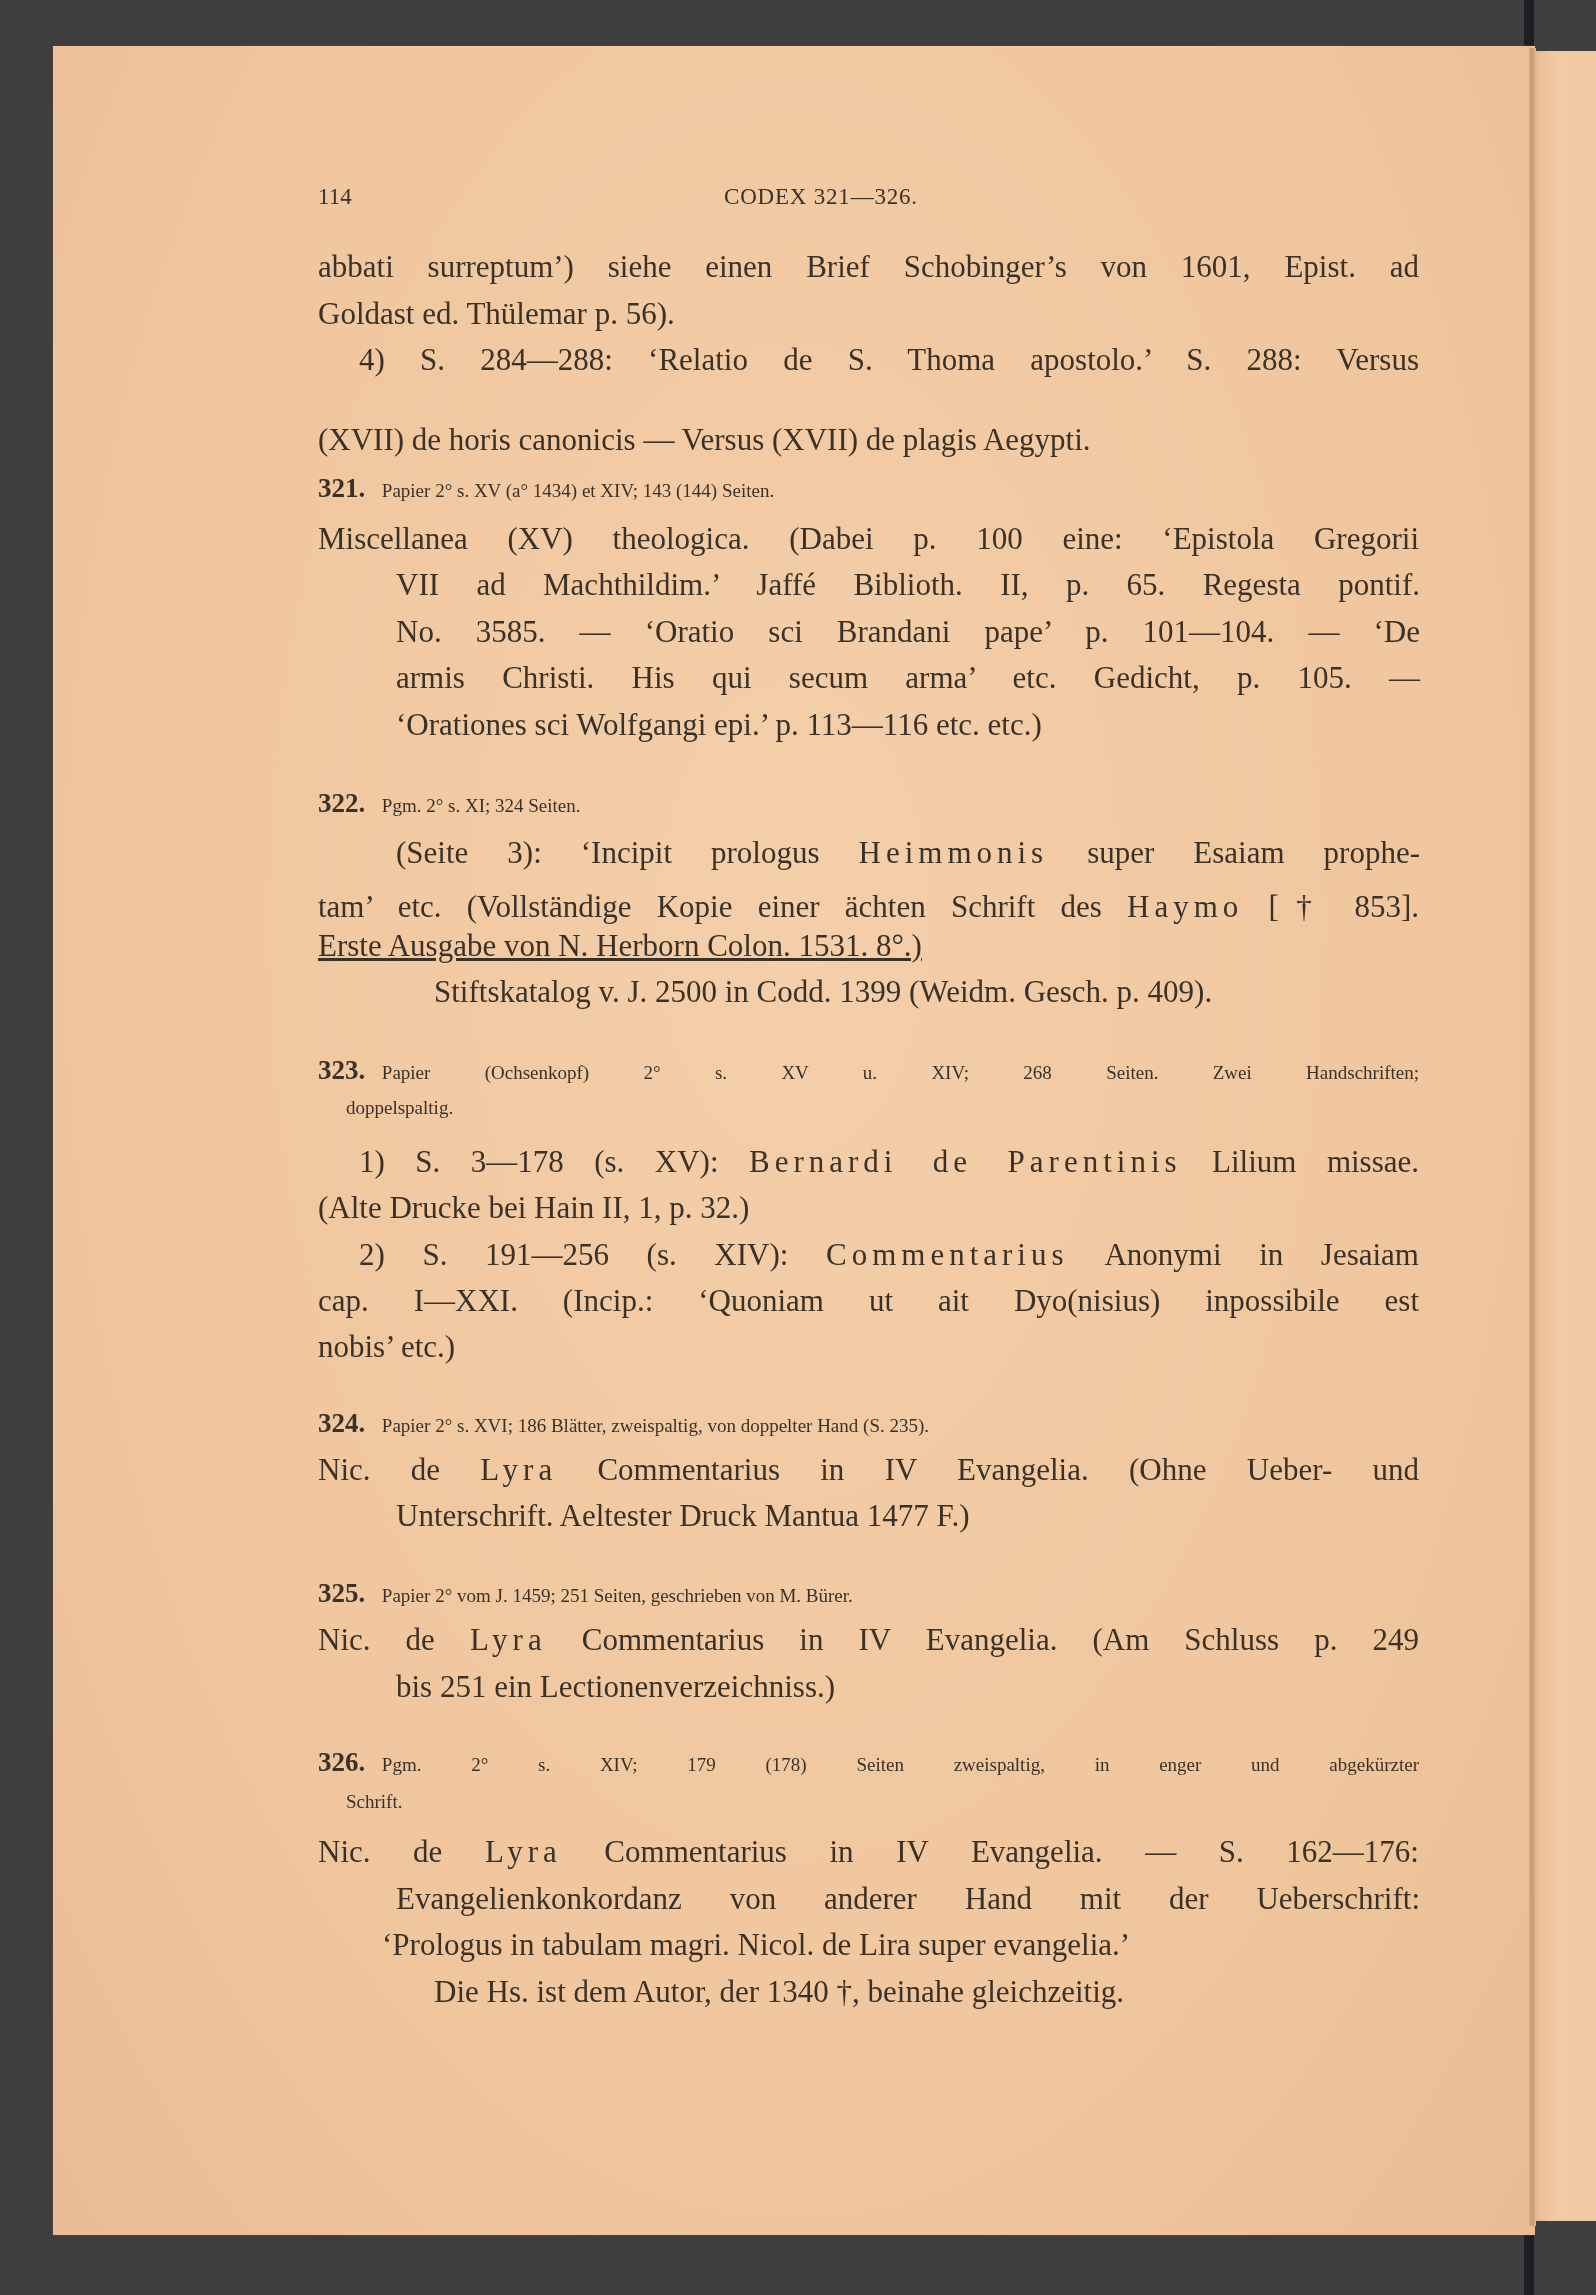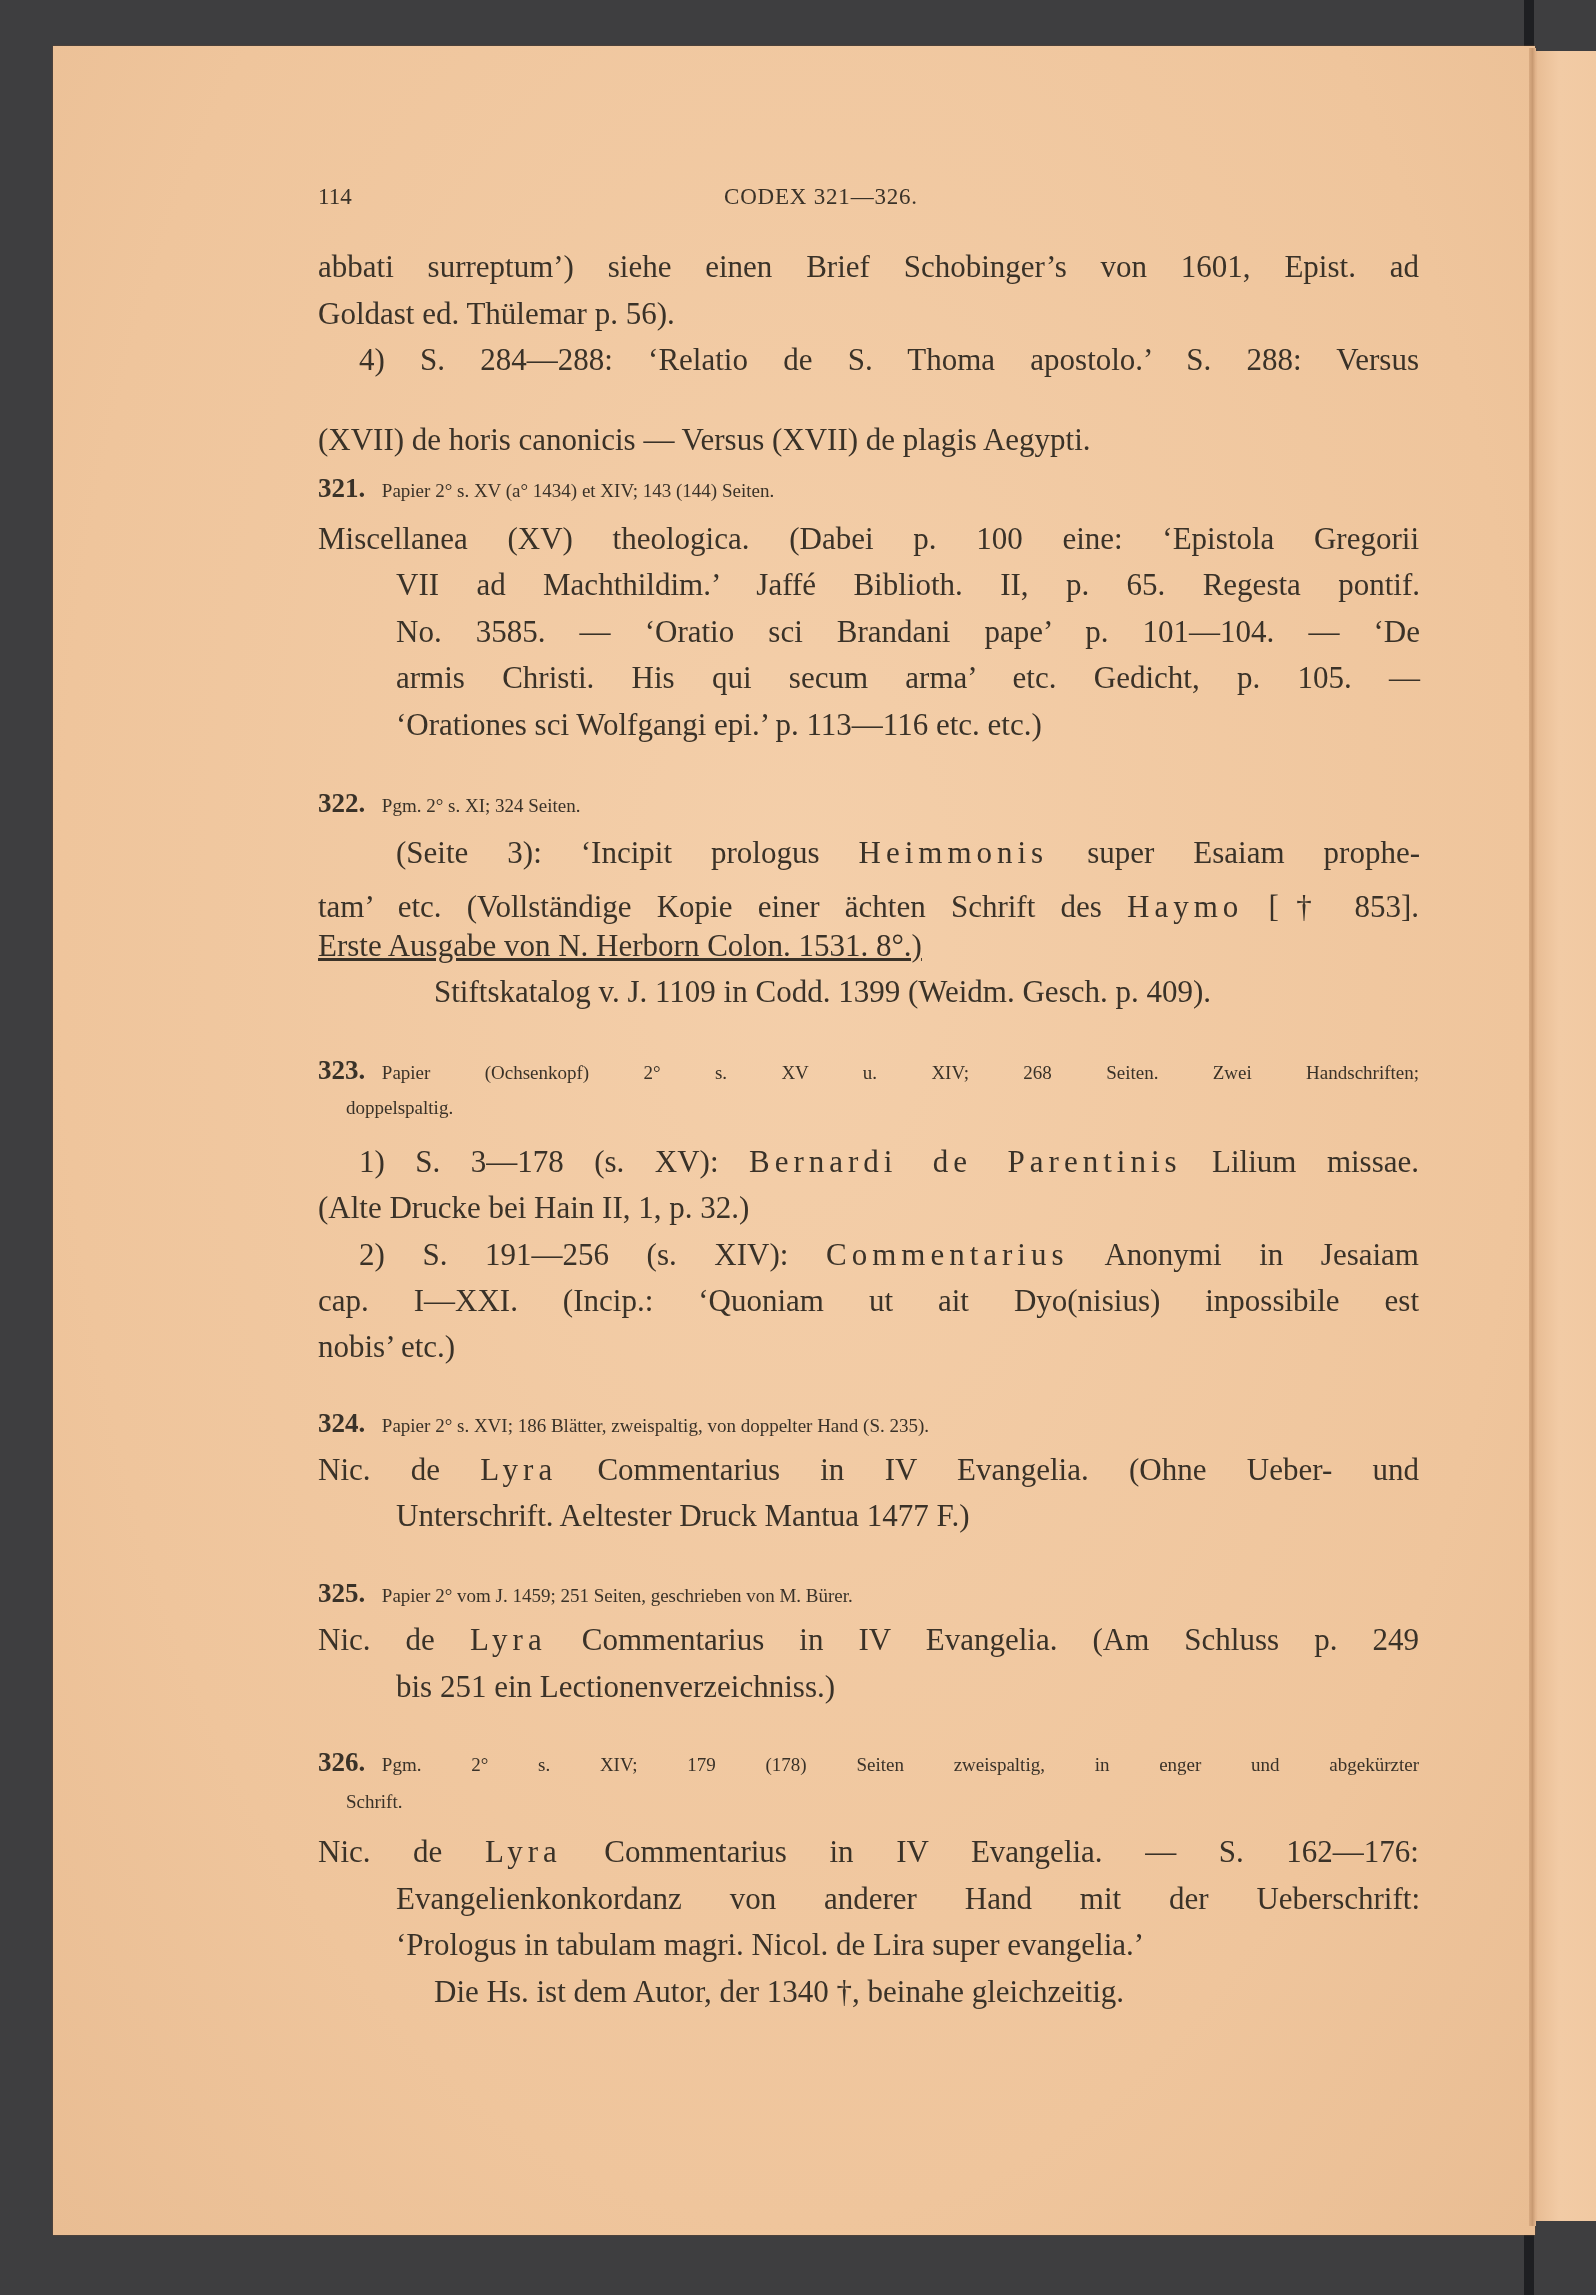--- a/index.html
+++ b/index.html
@@ -76,21 +76,21 @@
   <div class="line just" style="top:613px;left:78px;width:1024px;">No. 3585. — ‘Oratio sci Brandani pape’ p. 101—104. — ‘De</div>
   <div class="line just" style="top:659px;left:78px;width:1024px;">armis Christi. His qui secum arma’ etc. Gedicht, p. 105. —</div>
   <div class="line" style="top:706px;left:78px;">‘Orationes sci Wolfgangi epi.’ p. 113—116 etc. etc.)</div>
 
   <div class="line" style="top:783px;left:0;">
     <span class="num">322.</span><span class="small">Pgm. 2° s. XI; 324 Seiten.</span>
   </div>
   <div class="line just" style="top:834px;left:78px;width:1024px;"><span>(Seite 3): ‘Incipit prologus </span><span class="spaced">Heimmonis</span><span> super Esaiam prophe-</span></div>
   <div class="line just" style="top:888px;left:0;width:1101px;"><span>tam’ etc. (Vollständige Kopie einer ächten Schrift des </span><span class="spaced">Haymo</span><span> [† 853].</span></div>
   <div class="line" style="top:927px;left:0;text-decoration:underline;">Erste Ausgabe von N. Herborn Colon. 1531. 8°.)</div>
-  <div class="line" style="top:973px;left:116px;">Stiftskatalog v. J. 1109 in Codd. 1399 (Weidm. Gesch. p. 409).</div>
+  <div class="line" style="top:973px;left:116px;">Stiftskatalog v. J. 2500 in Codd. 1399 (Weidm. Gesch. p. 409).</div>
 
   <div class="line just" style="top:1050px;left:0;width:1101px;">
     <span class="num">323.</span><span class="small">Papier (Ochsenkopf) 2° s. XV u. XIV; 268 Seiten. Zwei Handschriften;</span>
   </div>
   <div class="line small" style="top:1089px;left:28px;">doppelspaltig.</div>
   <div class="line just" style="top:1143px;left:41px;width:1060px;"><span>1) S. 3—178 (s. XV): </span><span class="spaced">Bernardi de Parentinis</span><span> Lilium missae.</span></div>
   <div class="line" style="top:1189px;left:0;">(Alte Drucke bei Hain II, 1, p. 32.)</div>
   <div class="line just" style="top:1236px;left:41px;width:1060px;"><span>2) S. 191—256 (s. XIV): </span><span class="spaced">Commentarius</span><span> Anonymi in Jesaiam</span></div>
   <div class="line just" style="top:1282px;left:0;width:1101px;">cap. I—XXI. (Incip.: ‘Quoniam ut ait Dyo(nisius) inpossibile est</div>
   <div class="line" style="top:1328px;left:0;">nobis’ etc.)</div>
@@ -106,17 +106,17 @@
   </div>
   <div class="line just" style="top:1621px;left:0;width:1101px;"><span>Nic. de </span><span class="spaced">Lyra</span><span> Commentarius in IV Evangelia. (Am Schluss p. 249</span></div>
   <div class="line" style="top:1668px;left:78px;">bis 251 ein Lectionenverzeichniss.)</div>
 
   <div class="line just" style="top:1742px;left:0;width:1101px;">
     <span class="num">326.</span><span class="small">Pgm. 2° s. XIV; 179 (178) Seiten zweispaltig, in enger und abgekürzter</span>
   </div>
   <div class="line small" style="top:1783px;left:28px;">Schrift.</div>
   <div class="line just" style="top:1833px;left:0;width:1101px;"><span>Nic. de </span><span class="spaced">Lyra</span><span> Commentarius in IV Evangelia. — S. 162—176:</span></div>
   <div class="line just" style="top:1880px;left:78px;width:1024px;">Evangelienkonkordanz von anderer Hand mit der Ueberschrift:</div>
-  <div class="line" style="top:1926px;left:78px;text-align:right;">‘Prologus in tabulam magri. Nicol. de Lira super evangelia.’</div>
+  <div class="line" style="top:1926px;left:64px;text-align:right;">‘Prologus in tabulam magri. Nicol. de Lira super evangelia.’</div>
   <div class="line" style="top:1973px;left:116px;">Die Hs. ist dem Autor, der 1340 †, beinahe gleichzeitig.</div>
 
 </div>
 
 
 </body></html>

